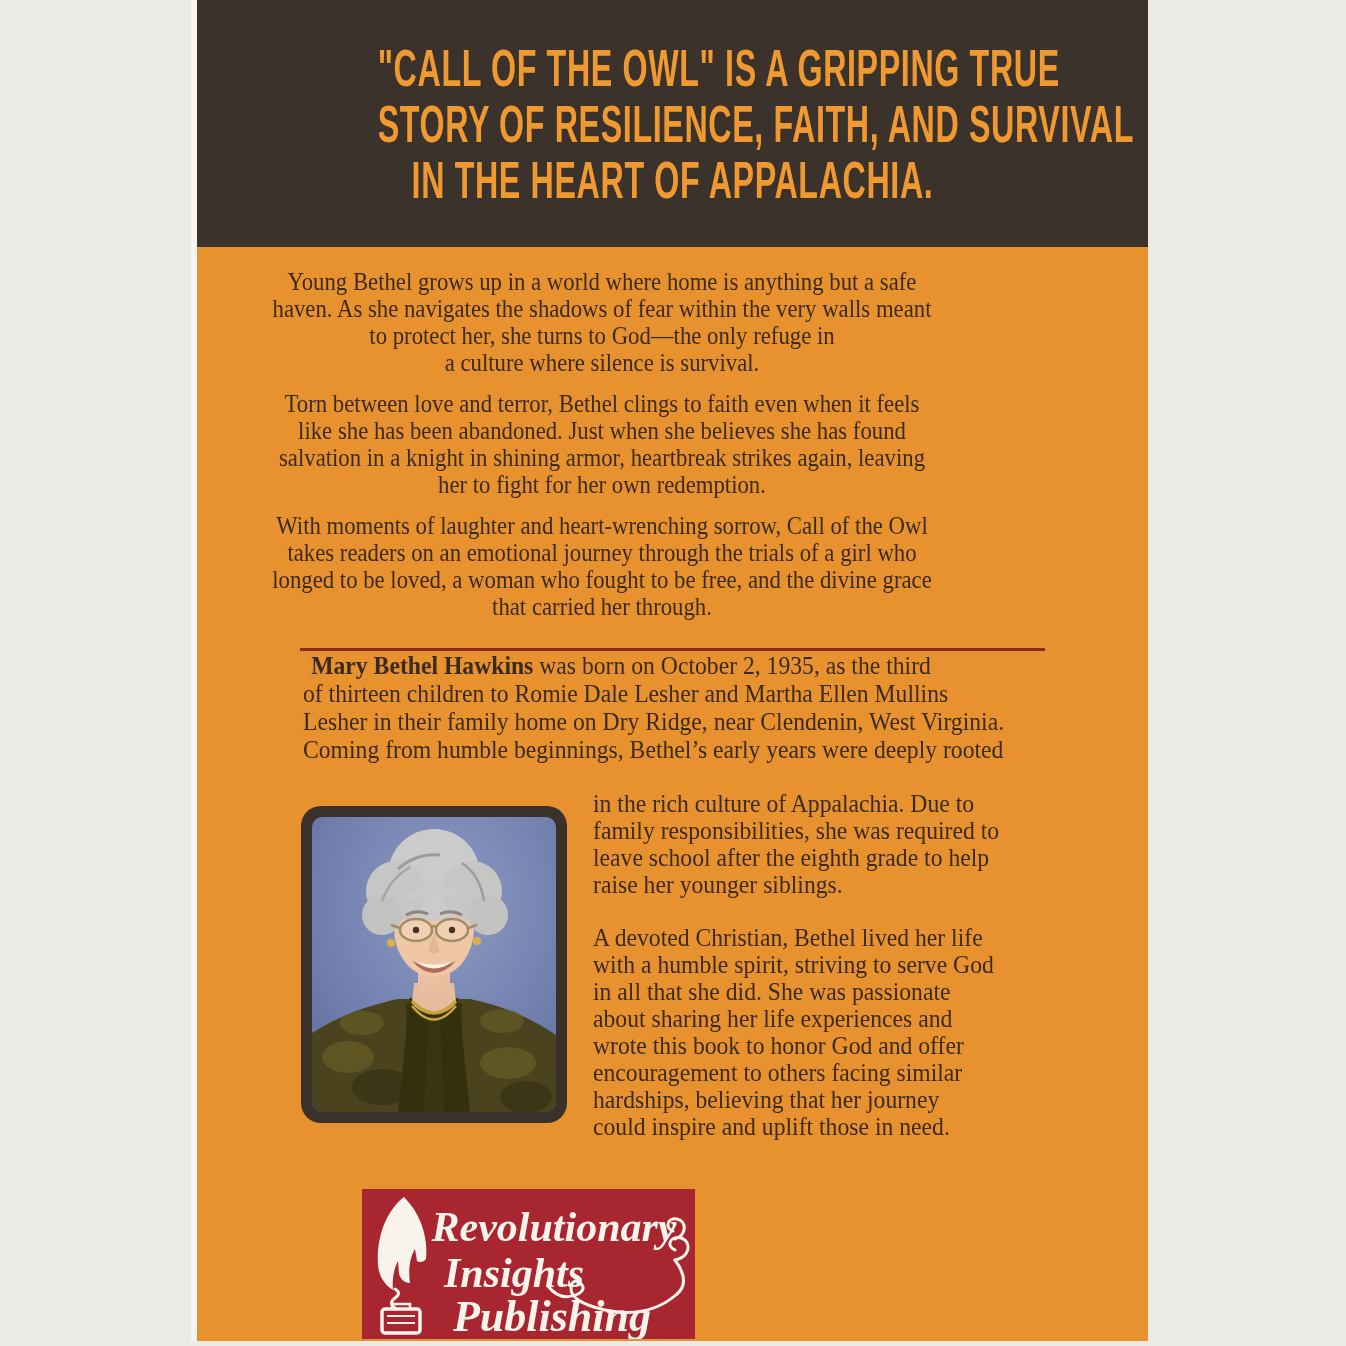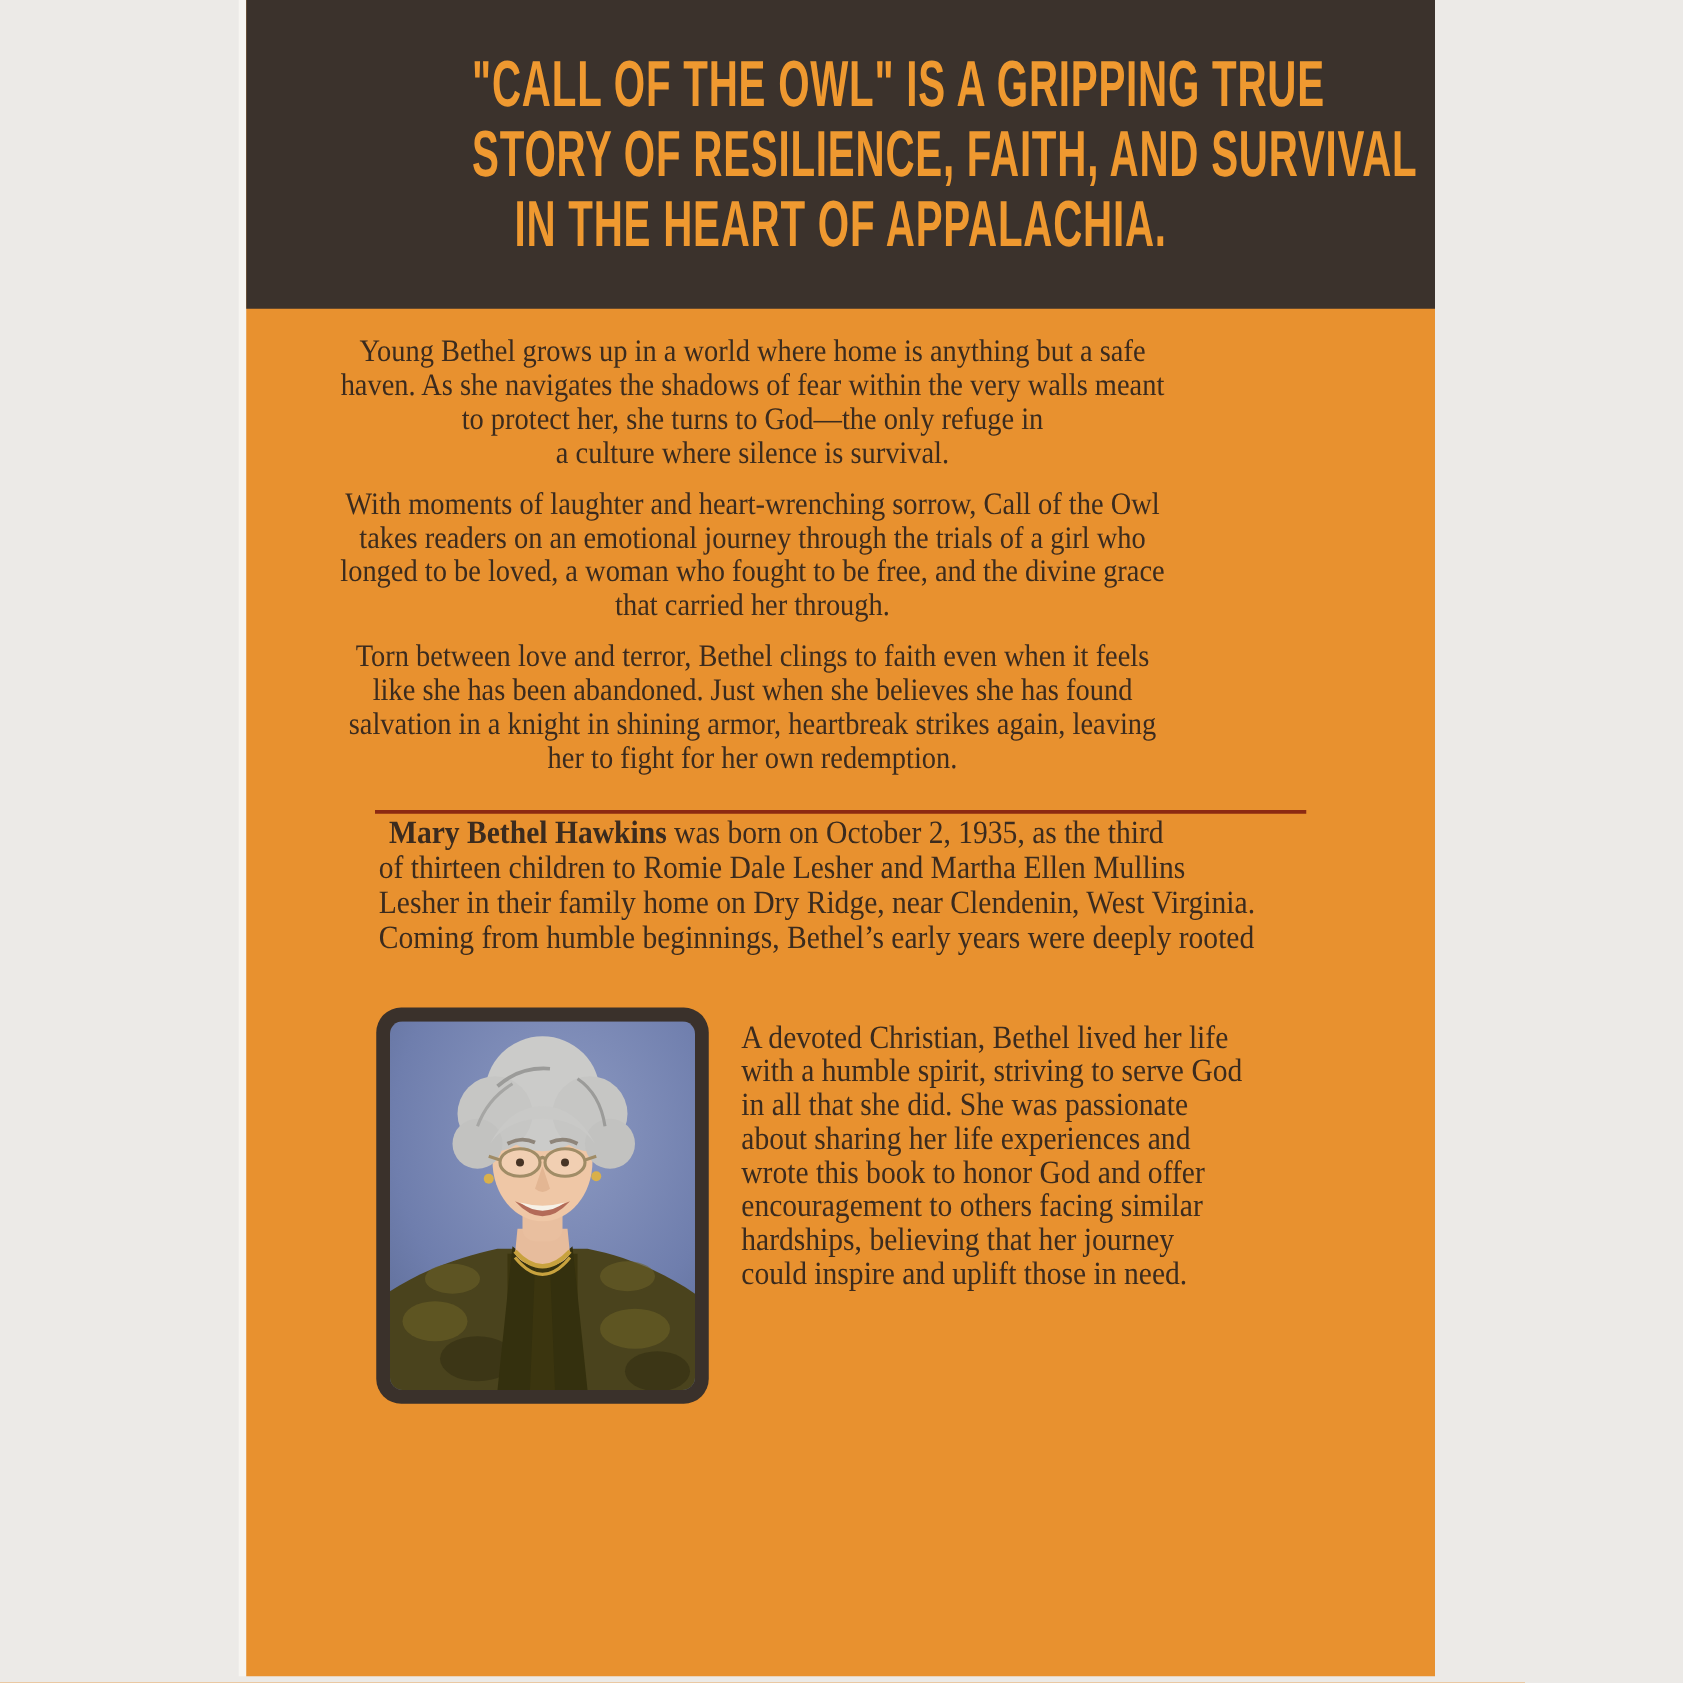--- a/index.html
+++ b/index.html
@@ -92,30 +92,30 @@
     </div>
 
     <div class="synopsis">
       <div class="para">
         <div class="syn-line">Young Bethel grows up in a world where home is anything but a safe</div>
         <div class="syn-line">haven. As she navigates the shadows of fear within the very walls meant</div>
         <div class="syn-line">to protect her, she turns to God—the only refuge in</div>
         <div class="syn-line">a culture where silence is survival.</div>
       </div>
       <div class="para">
+        <div class="syn-line">Torn between love and terror, Bethel clings to faith even when it feels</div>
+        <div class="syn-line">like she has been abandoned. Just when she believes she has found</div>
+        <div class="syn-line">salvation in a knight in shining armor, heartbreak strikes again, leaving</div>
+        <div class="syn-line">her to fight for her own redemption.</div>
+      </div>
+      <div class="para">
         <div class="syn-line">With moments of laughter and heart-wrenching sorrow, Call of the Owl</div>
         <div class="syn-line">takes readers on an emotional journey through the trials of a girl who</div>
         <div class="syn-line">longed to be loved, a woman who fought to be free, and the divine grace</div>
         <div class="syn-line">that carried her through.</div>
-      </div>
-      <div class="para">
-        <div class="syn-line">Torn between love and terror, Bethel clings to faith even when it feels</div>
-        <div class="syn-line">like she has been abandoned. Just when she believes she has found</div>
-        <div class="syn-line">salvation in a knight in shining armor, heartbreak strikes again, leaving</div>
-        <div class="syn-line">her to fight for her own redemption.</div>
       </div>
     </div>
 
     <div class="divider"></div>
 
     <div class="bio-top">
       <div class="bio-line indent"><b>Mary Bethel Hawkins</b><span> was born on October 2, 1935, as the third</span></div>
       <div class="bio-line">of thirteen children to Romie Dale Lesher and Martha Ellen Mullins</div>
       <div class="bio-line">Lesher in their family home on Dry Ridge, near Clendenin, West Virginia.</div>
       <div class="bio-line">Coming from humble beginnings, Bethel’s early years were deeply rooted</div>
@@ -179,27 +179,59 @@
           <path d="M100,144 Q122,168 144,144 Q122,154 100,144 Z" fill="#b36b58"></path>
           <path d="M104,145 Q122,158 140,145 Q122,150 104,145 Z" fill="#f6f1e7"></path>
 
           <path d="M100,184 Q122,208 144,184" stroke="#c8a23e" stroke-width="3.5" fill="none"></path>
           <path d="M100,189 Q122,216 144,189" stroke="#c8a23e" stroke-width="2.5" fill="none"></path>
         </svg>
       </div>
     </div>
 
     <div class="bio-col">
+      <div>
+        <div class="col-line">in the rich culture of Appalachia. Due to</div>
+        <div class="col-line">family responsibilities, she was required to</div>
+        <div class="col-line">leave school after the eighth grade to help</div>
+        <div class="col-line">raise her younger siblings.</div>
+      </div>
       <div class="col-para2">
         <div class="col-line">A devoted Christian, Bethel lived her life</div>
         <div class="col-line">with a humble spirit, striving to serve God</div>
         <div class="col-line">in all that she did. She was passionate</div>
         <div class="col-line">about sharing her life experiences and</div>
         <div class="col-line">wrote this book to honor God and offer</div>
         <div class="col-line">encouragement to others facing similar</div>
         <div class="col-line">hardships, believing that her journey</div>
         <div class="col-line">could inspire and uplift those in need.</div>
       </div>
     </div>
 
+    <div class="logo-box">
+      <svg width="333" height="150" viewBox="0 0 333 150" xmlns="http://www.w3.org/2000/svg">
+
+        <g fill="#F8F4EC" stroke="none">
+          <path d="M42,8 C26,20 14,46 16,76 C17,88 23,96 31,101 C30,89 32,80 36,72 L37,85 C39,91 43,94 48,94 C46,81 48,68 53,60 L55,72 C58,74 62,73 64,70 C66,50 60,26 42,8 Z"></path>
+          <path d="M33,100 q7,4 0,9 q-7,5 0,10" fill="none" stroke="#F8F4EC" stroke-width="3" stroke-linecap="round"></path>
+        </g>
+        <g fill="none" stroke="#F8F4EC" stroke-width="3.5">
+          <rect x="20" y="120" width="38" height="24" rx="3"></rect>
+          <path d="M25,127 h28 M25,134 h28" stroke-width="2.2"></path>
+          <path d="M30,120 v-5 h18 v5" stroke-width="2.5"></path>
+        </g>
+
+        <g fill="none" stroke="#F8F4EC" stroke-width="3" stroke-linecap="round">
+          <path d="M186,97 q12,16 30,8 q9,-5 2,-11 q-8,-5 -9,5 q-1,14 34,22 q44,9 72,-16"></path>
+          <path d="M315,105 q14,-12 -2,-34"></path>
+          <path d="M313,71 c14,-2 18,-18 6,-22 c-10,-3 -16,8 -6,12 M313,50 c12,-4 12,-18 2,-20 c-9,-2 -13,9 -4,12"></path>
+        </g>
+
+        <g font-family="Liberation Serif, DejaVu Serif, serif" font-style="italic" font-weight="bold" fill="#F8F4EC" text-anchor="middle">
+          <text x="192" y="52" font-size="42">Revolutionary</text>
+          <text x="152" y="98" font-size="42">Insights</text>
+          <text x="190" y="142" font-size="44">Publishing</text>
+        </g>
+      </svg>
+    </div>
 
   </div>
 </div>
 
 </body></html>

